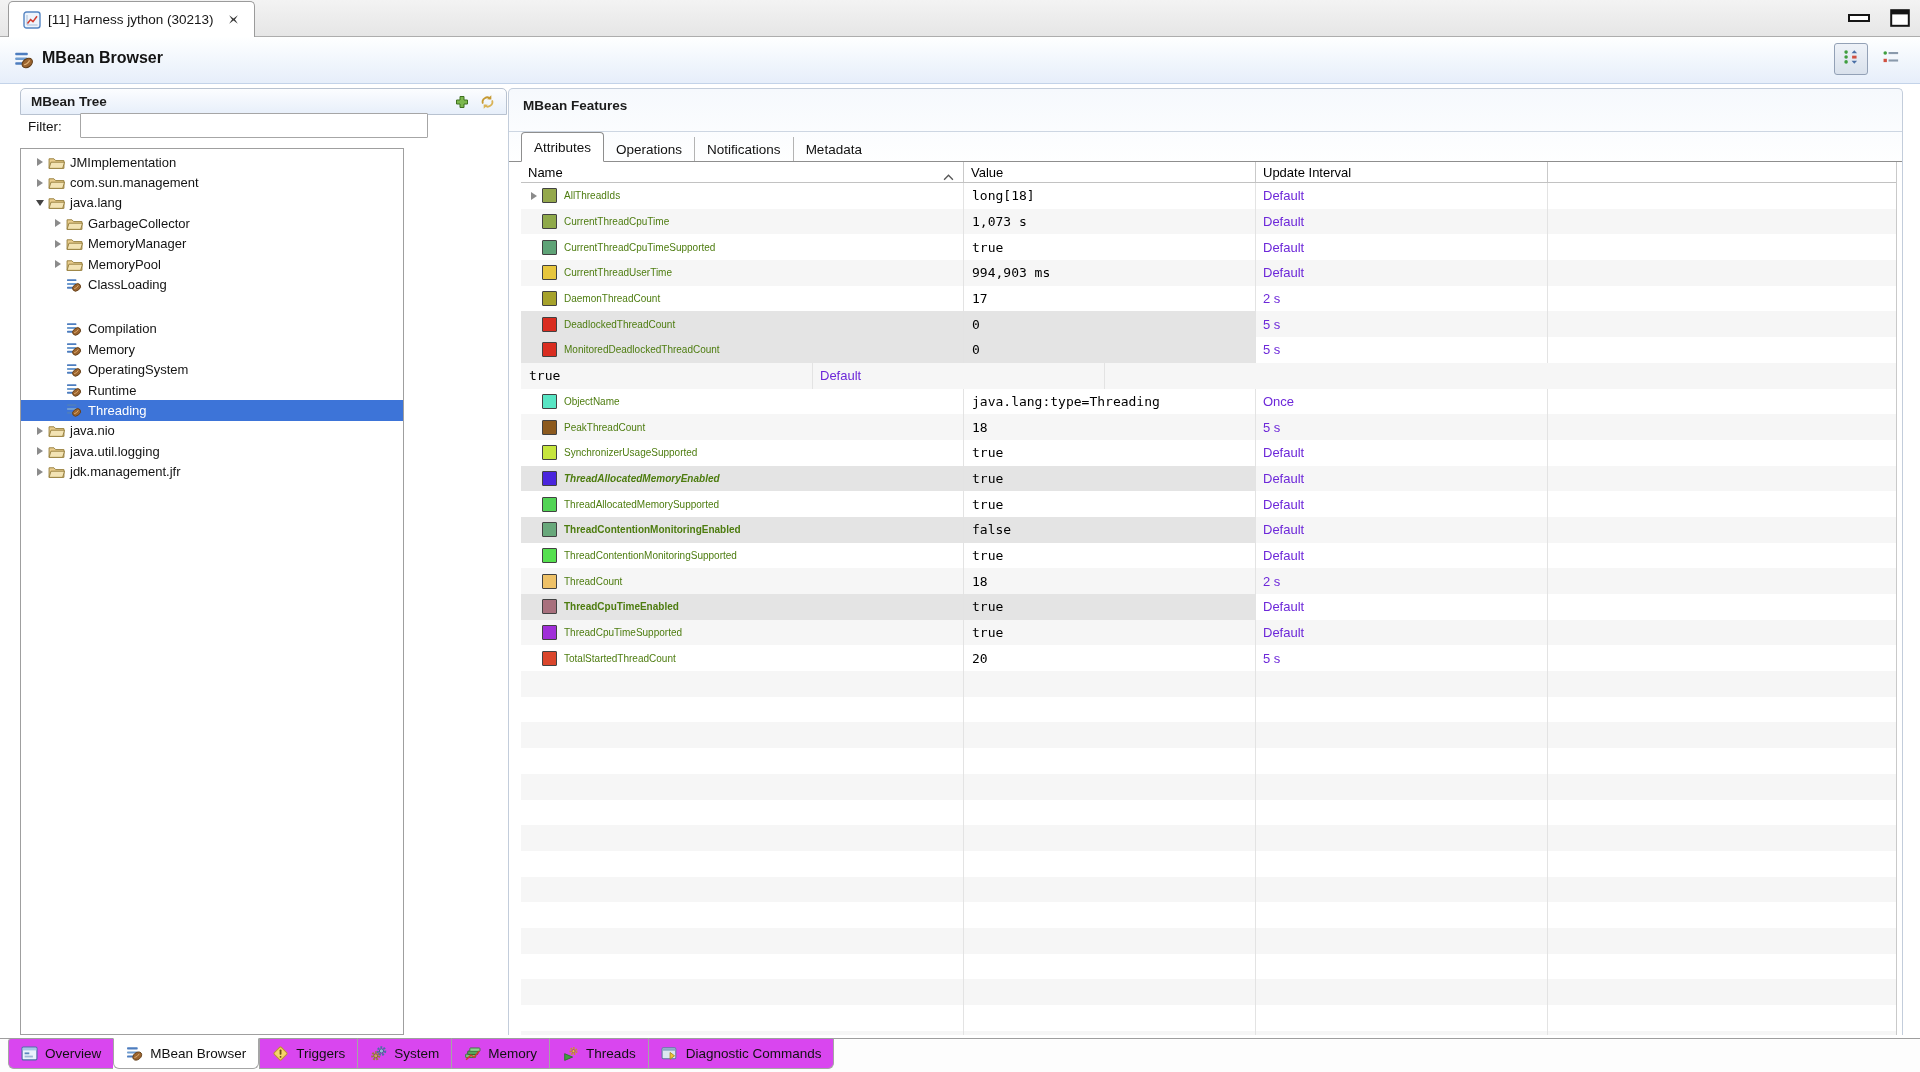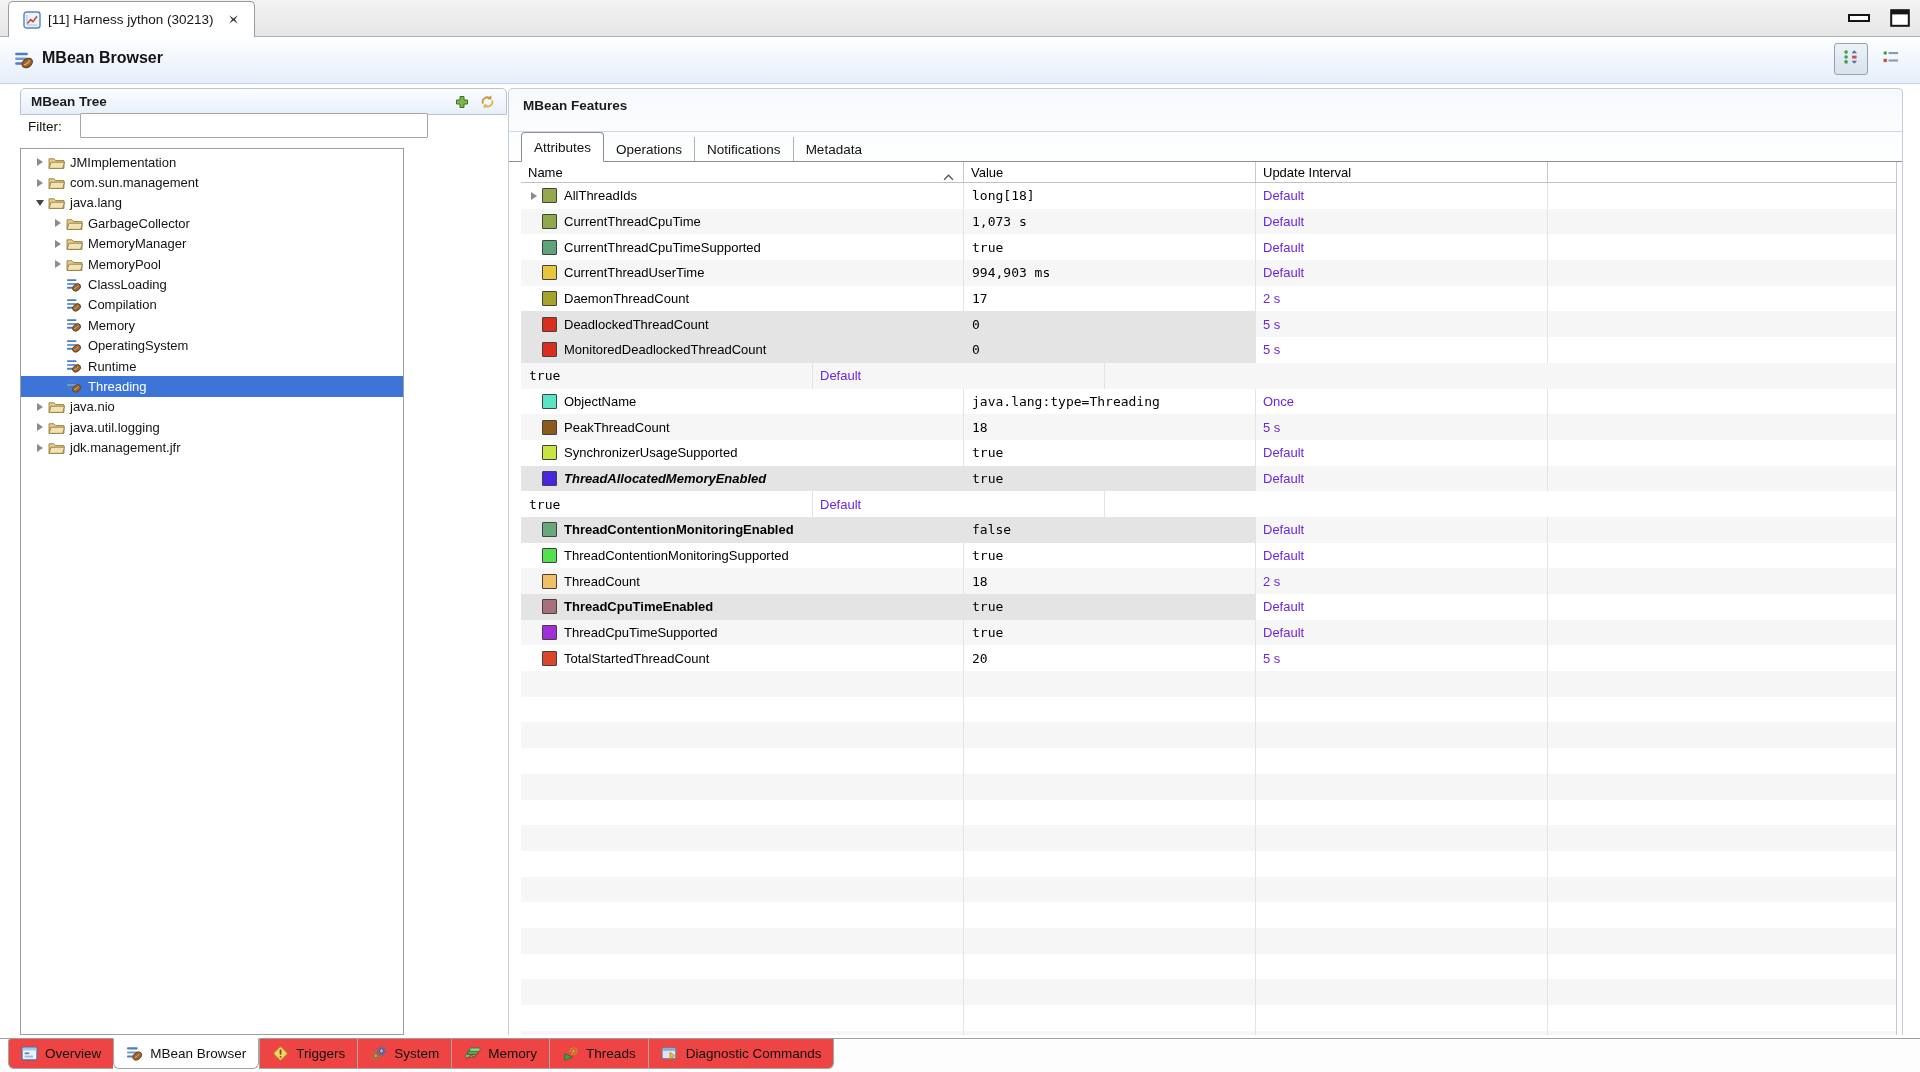--- a/index.html
+++ b/index.html
@@ -84,31 +84,31 @@
   .c-value { width:292px; flex:none; }
   .c-interval { width:292px; flex:none; }
   .c-rest { flex:1; }
   .t-row { display:flex; height:25.7px; }
   .t-row .cell { border-right:1px solid #e3e3e3; height:100%; display:flex; align-items:center; overflow:hidden; }
   .t-row .cell:last-child { border-right:none; }
   .cell.name { padding-left:4px; }
   .exp-slot { width:17px; flex:none; display:flex; justify-content:center; }
   .exp-tri { width:0; height:0; border-left:6px solid #8b8b8b; border-top:4.5px solid transparent; border-bottom:4.5px solid transparent; }
   .chip { width:15px; height:15px; flex:none; border:1px solid #424242; border-radius:1px; margin-right:7px; }
-  .attr-name { font-size:13px; color:#000000; white-space:nowrap; }
+  .attr-name { font-size:10px; color:#4d7c0f; white-space:nowrap; }
   .attr-name.bold { font-weight:bold; }
   .cell.value { padding-left:8px; font-family:"DejaVu Sans Mono", monospace; font-size:13px; color:#000; white-space:nowrap; }
   .cell.interval { padding-left:7px; font-size:13px; color:#6d28d9; }
 
   
   .bottom-bar { position:absolute; left:0; top:1038px; width:1920px; height:34px;
     border-top:1px solid #9e9e9e; background:#fdfdfd; display:flex; align-items:flex-start; padding-left:8px; }
   .btab { height:31px; margin-top:-1px; display:flex; align-items:center; gap:7px; padding:0 12px;
     font-size:13.5px; color:#111; border:1px solid #a5a5a5; border-radius:0 0 0 0;
-    border-top:1px solid #9e9e9e; background:#ef4444; border-right-width:0; }
+    border-top:1px solid #9e9e9e; background:#d946ef; border-right-width:0; }
   .btab:first-child { border-radius:4px 0 0 6px; }
   .btab:last-child { border-right-width:1px; border-radius:0 0 6px 0; }
   .btab.active { background:#fff; border-top:1px solid #fff; border-right-width:1px; border-radius:0 0 6px 6px; z-index:2; }
   .btab .icon { display:flex; align-items:center; }
 </style>
 </head>
 <body>
 
 <div id="app">
 
@@ -279,21 +279,21 @@
           <svg width="16" height="16" viewBox="0 0 16 16">
             <rect x="1" y="2.2" width="9.4" height="1.9" rx="0.6" fill="#4d7dbf"></rect>
             <rect x="1" y="6" width="9.4" height="1.9" rx="0.6" fill="#6f9ccf"></rect>
             <rect x="1" y="9.8" width="9.4" height="1.9" rx="0.6" fill="#4d7dbf"></rect>
             <ellipse cx="10.6" cy="10.4" rx="4.4" ry="3.2" transform="rotate(-38 10.6 10.4)" fill="#9c642e" stroke="#5f3c16" stroke-width="0.8"></ellipse>
             <path d="M8.2 11.7 Q10.6 11.4 12.4 8.4" stroke="#e0b074" stroke-width="0.9" fill="none"></path>
           </svg>
         </span>
         <span class="tree-label">ClassLoading</span>
       </div>
-      <div class="tree-item" style="padding-left: 28px;">
+      <div class="tree-item" style="padding-left: 28px; margin-top: 24px;">
         <span class="tw-arrow"></span>
         <span class="tw-icon">
           <svg width="16" height="16" viewBox="0 0 16 16">
             <rect x="1" y="2.2" width="9.4" height="1.9" rx="0.6" fill="#4d7dbf"></rect>
             <rect x="1" y="6" width="9.4" height="1.9" rx="0.6" fill="#6f9ccf"></rect>
             <rect x="1" y="9.8" width="9.4" height="1.9" rx="0.6" fill="#4d7dbf"></rect>
             <ellipse cx="10.6" cy="10.4" rx="4.4" ry="3.2" transform="rotate(-38 10.6 10.4)" fill="#9c642e" stroke="#5f3c16" stroke-width="0.8"></ellipse>
             <path d="M8.2 11.7 Q10.6 11.4 12.4 8.4" stroke="#e0b074" stroke-width="0.9" fill="none"></path>
           </svg>
         </span>
@@ -526,20 +526,25 @@
             <div class="cell name c-name" style="background: rgb(228, 228, 228); font-style: italic;">
               <span class="exp-slot"></span>
               <span class="chip" style="background: rgb(74, 37, 221); border-color: rgb(66, 66, 66);"></span>
               <span class="attr-name bold">ThreadAllocatedMemoryEnabled</span>
             </div>
             <div class="cell value c-value" style="background: rgb(228, 228, 228);">true</div>
             <div class="cell interval c-interval">Default</div>
             <div class="cell c-rest"></div>
           </div>
           <div class="t-row" style="background: rgb(255, 255, 255);">
+            <div class="cell name c-name">
+              <span class="exp-slot"></span>
+              <span class="chip" style="background: rgb(82, 212, 85); border-color: rgb(66, 66, 66);"></span>
+              <span class="attr-name">ThreadAllocatedMemorySupported</span>
+            </div>
             <div class="cell value c-value">true</div>
             <div class="cell interval c-interval">Default</div>
             <div class="cell c-rest"></div>
           </div>
           <div class="t-row" style="background: rgb(246, 246, 246);">
             <div class="cell name c-name" style="background: rgb(228, 228, 228);">
               <span class="exp-slot"></span>
               <span class="chip" style="background: rgb(104, 168, 123); border-color: rgb(66, 66, 66);"></span>
               <span class="attr-name bold">ThreadContentionMonitoringEnabled</span>
             </div>

